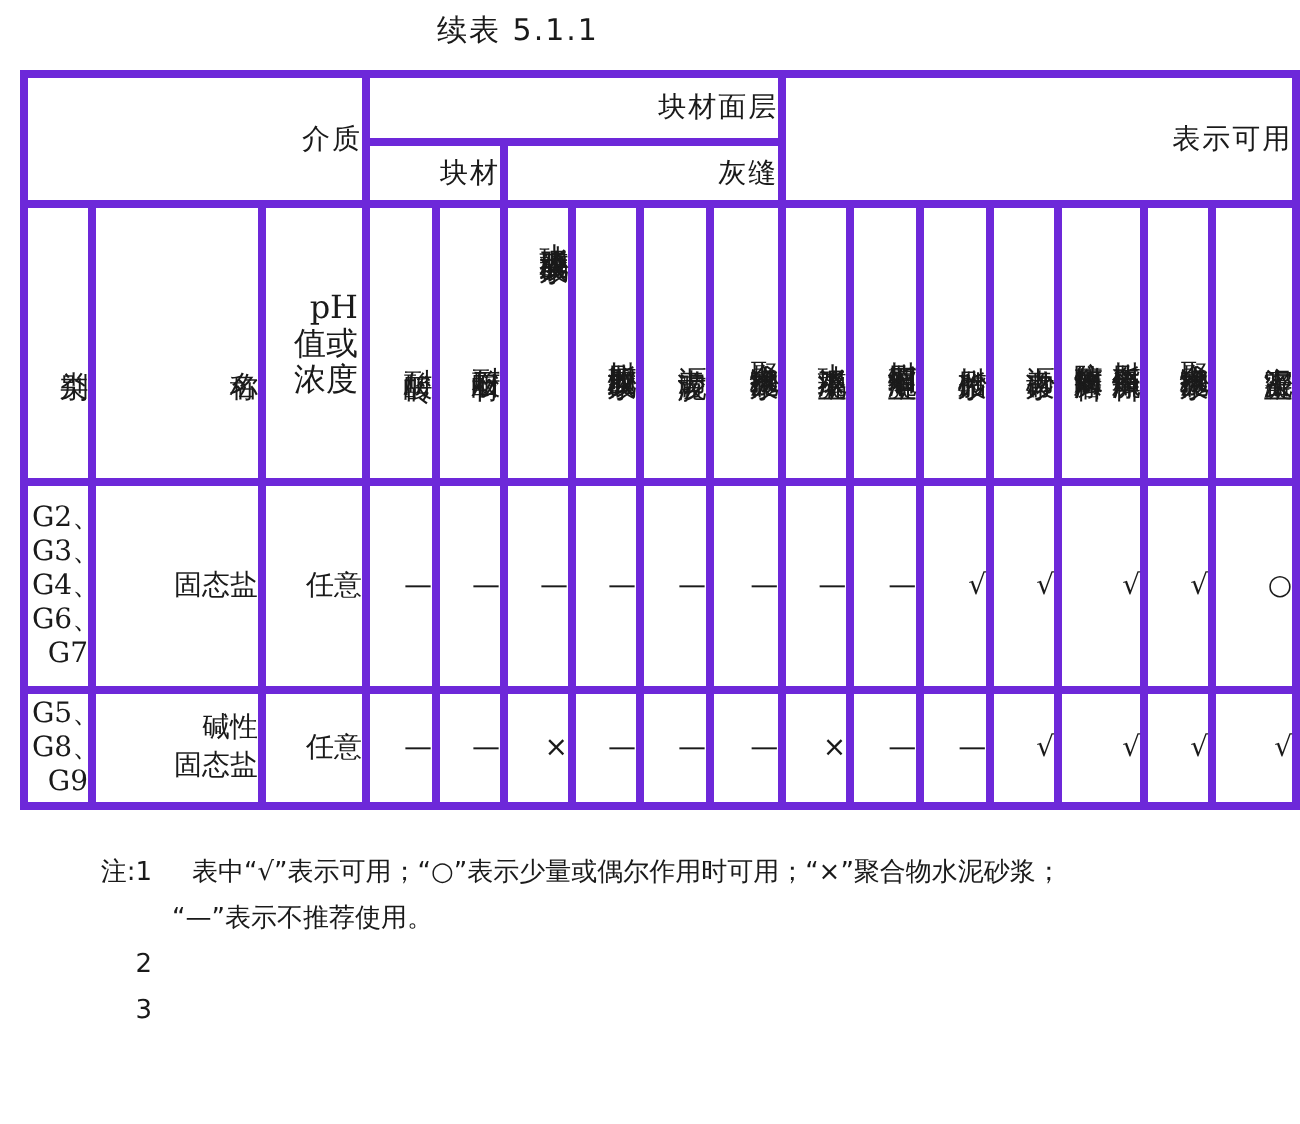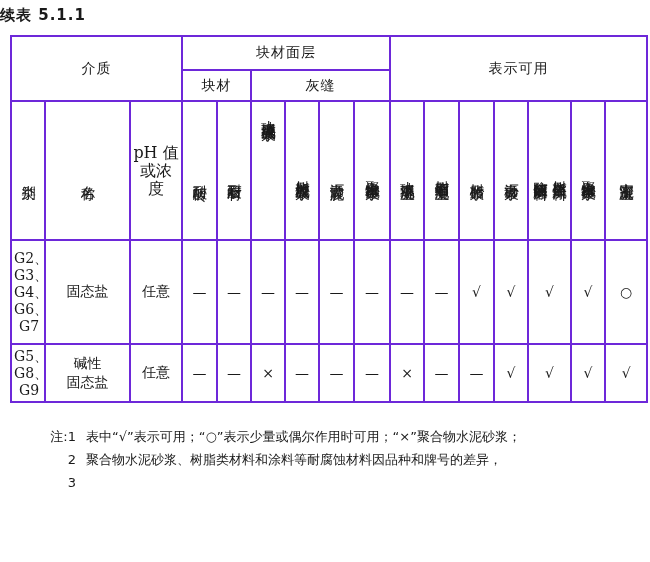--- a/index.html
+++ b/index.html
@@ -3,33 +3,33 @@
 <meta charset="utf-8">
 <style>
   html, body { margin: 0; padding: 0; background: #ffffff; }
   body {
     width: 650px; height: 562px; position: relative; overflow: hidden;
     font-family: "DejaVu Serif", "Liberation Serif", serif;
     color: #1a1a1a;
   }
   .caption {
     position: absolute; left: 0; width: 518px; top: 6px; height: 24px;
-    text-align: left; font-weight: bold; font-size: 15px; letter-spacing: 1px;
+    text-align: center; font-weight: normal; font-size: 15px; letter-spacing: 1px;
     font-family: "DejaVu Sans", "Liberation Sans", sans-serif;
   }
   table.main {
     position: absolute; left: 10px; top: 35px;
     border-collapse: collapse;
     table-layout: fixed;
     width: 636px;
     border: 2px solid #111;
   }
   table.main td {
-    border: 2px solid #6d28d9;
-    text-align: center; vertical-align: middle;
+    border: 4px solid #6d28d9;
+    text-align: right; vertical-align: middle;
     padding: 0;
     font-size: 14px;
   }
   .vtext {
     display: inline-block;
     writing-mode: vertical-rl;
     text-orientation: upright;
     line-height: 17px;
     font-size: 14.5px;
     letter-spacing: 1px;
@@ -37,21 +37,21 @@
   .vtwo { display: inline-flex; flex-direction: row-reverse; gap: 2px; }
   .grp { font-size: 15px; letter-spacing: 1px; }
   .sym { font-size: 17px; font-family: "DejaVu Sans", sans-serif; }
   .sym.dash { font-size: 14px; }
   .cat { font-size: 13px; line-height: 17px; text-align: left; padding-left: 2px !important; }
   .notes {
     position: absolute; left: 34px; top: 425px; width: 616px;
     font-size: 13px; line-height: 23px;
     font-family: "DejaVu Sans", "Liberation Sans", sans-serif;
   }
-  .note-row { display: flex; }
+  .note-row { display: flex; gap: 10px; }
   .note-num { width: 42px; flex: none; text-align: right; padding-right: 10px; }
   .note-cont { padding-left: 52px; }
 </style>
 </head>
 <body>
 
 <div class="caption">续表 5.1.1</div>
 
 <table class="main">
   <colgroup>
@@ -155,20 +155,20 @@
     <td class="sym">√</td>
   </tr>
 </tbody>
   </table>
 
 <div class="notes">
   <div class="note-row">
     <span class="note-num"><span>注:</span><span>1</span></span>
     <span>表中“√”表示可用；“○”表示少量或偶尔作用时可用；“×”聚合物水泥砂浆；</span>
   </div>
+  <div class="note-cont">“—”表示不推荐使用。</div>
   <div class="note-row">
     <span class="note-num">2</span>
-    <span>聚合物水泥砂浆、树脂类材料和涂料等耐腐蚀材料因品种和牌号的差异，</span>
   </div>
   <div class="note-row">
     <span class="note-num">3</span>
   </div>
 </div>
 
 </body></html>

